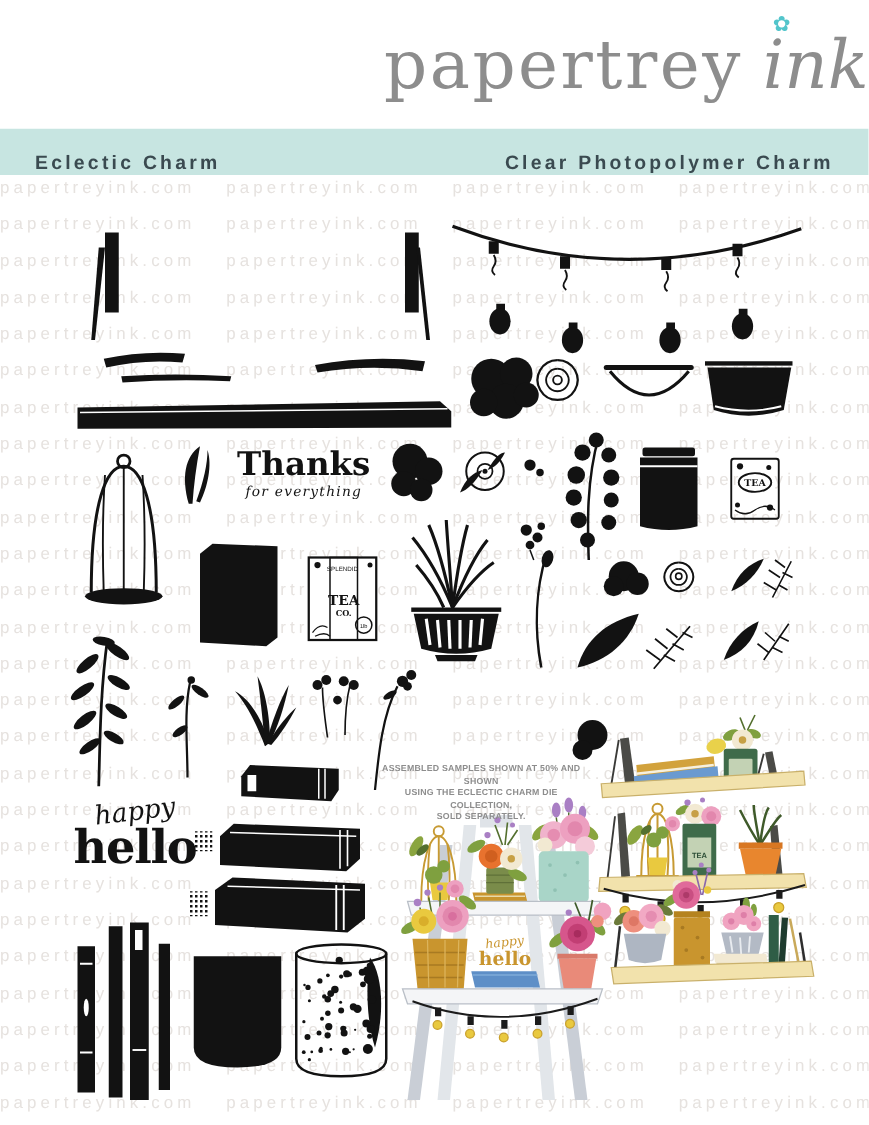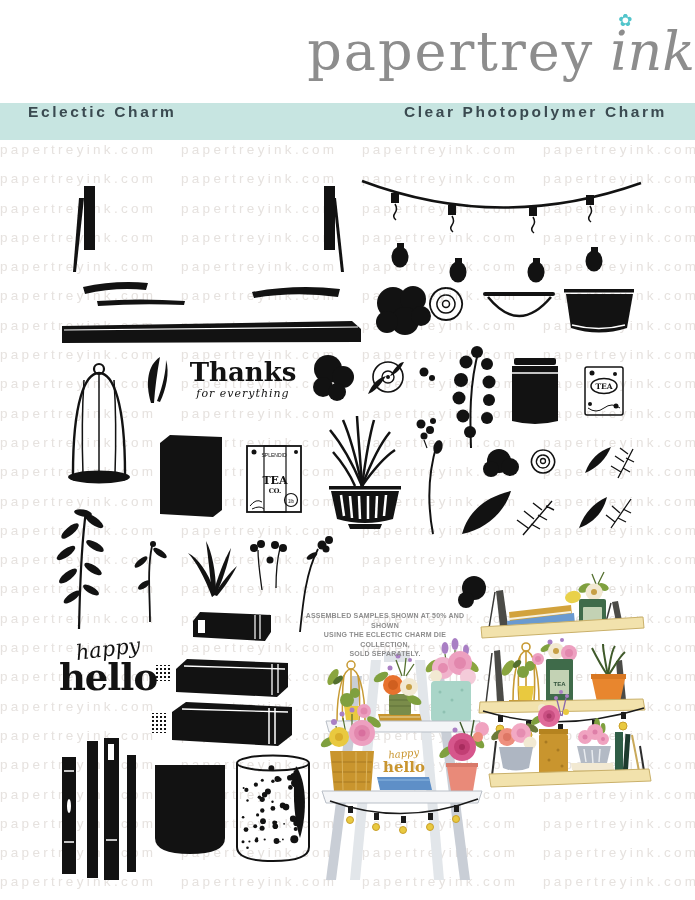--- a/index.html
+++ b/index.html
@@ -6,21 +6,21 @@
   .stage{position:relative;width:695px;height:900px;background:#ffffff;overflow:hidden;
          font-family:"Liberation Sans",sans-serif;}
   
   .header{position:absolute;top:0;left:0;width:695px;height:103px;background:#fff;
           display:flex;align-items:center;justify-content:flex-end;z-index:3;}
   .logo{font-family:"DejaVu Serif",serif;color:#8d8d8d;font-size:54px;letter-spacing:2px;line-height:1;}
   .logo-accent{font-style:italic;margin-left:16px;position:relative;letter-spacing:0;}
   .logo-flower{position:absolute;top:-8px;left:8px;font-size:17px;color:#52c5cb;font-style:normal;}
   
   .banner{position:absolute;top:103px;left:0;width:695px;height:37px;background:#c7e5e1;
-          display:flex;align-items:flex-start;justify-content:space-between;box-sizing:border-box;
+          display:flex;align-items:flex-end;justify-content:space-between;box-sizing:border-box;
           padding:0 28px;z-index:3;color:#3a4a50;font-weight:bold;font-size:15.5px;letter-spacing:2.6px;}
   
   .watermark{position:absolute;top:142px;left:0;width:695px;height:758px;overflow:hidden;
              color:#e6e2df;z-index:0;font-size:13.5px;letter-spacing:3.3px;}
   .wm-row{height:29.3px;white-space:nowrap;}
   .wm-row span{display:inline-block;width:181px;}
   
   svg.stamps{position:absolute;top:0;left:0;z-index:1;}
   
   .thanks-block{position:absolute;left:183px;top:359px;width:120px;text-align:center;z-index:2;color:#121212;}

